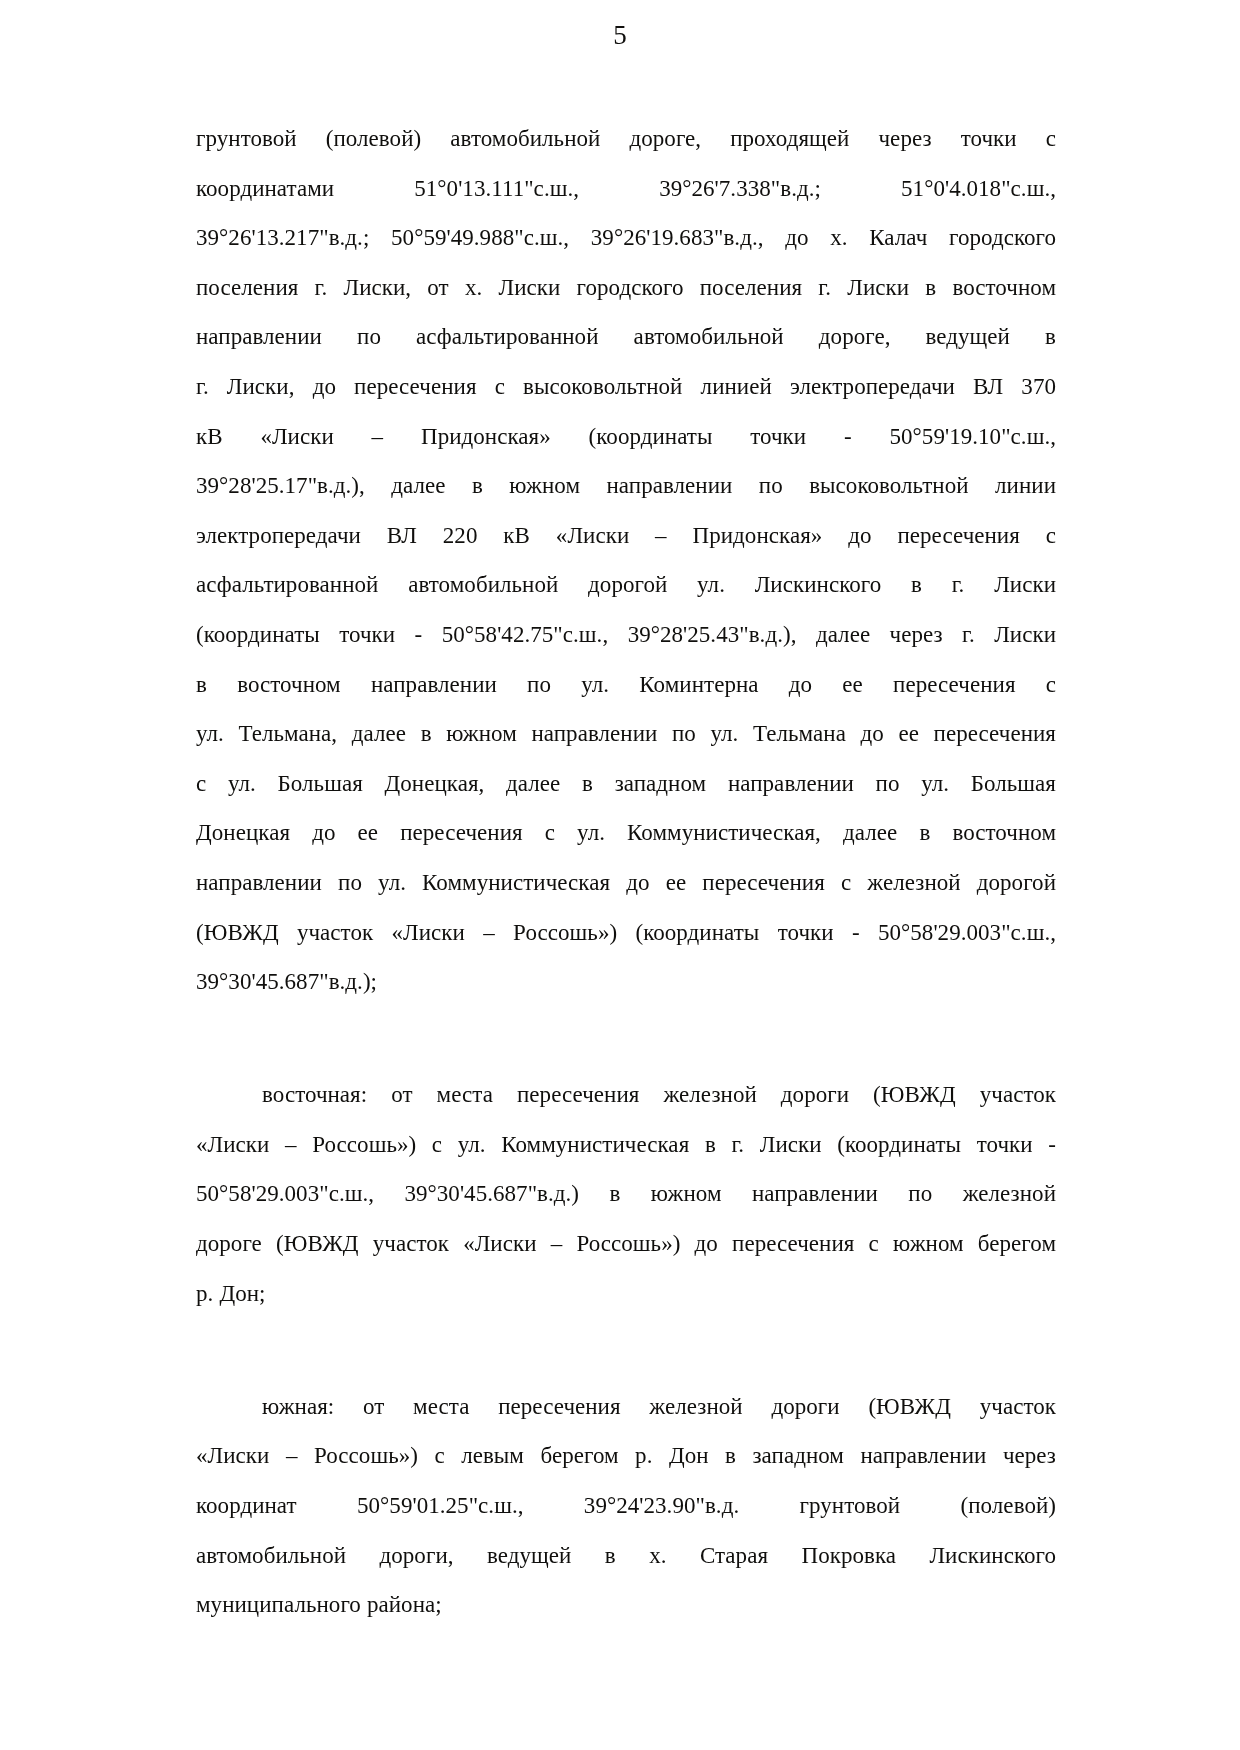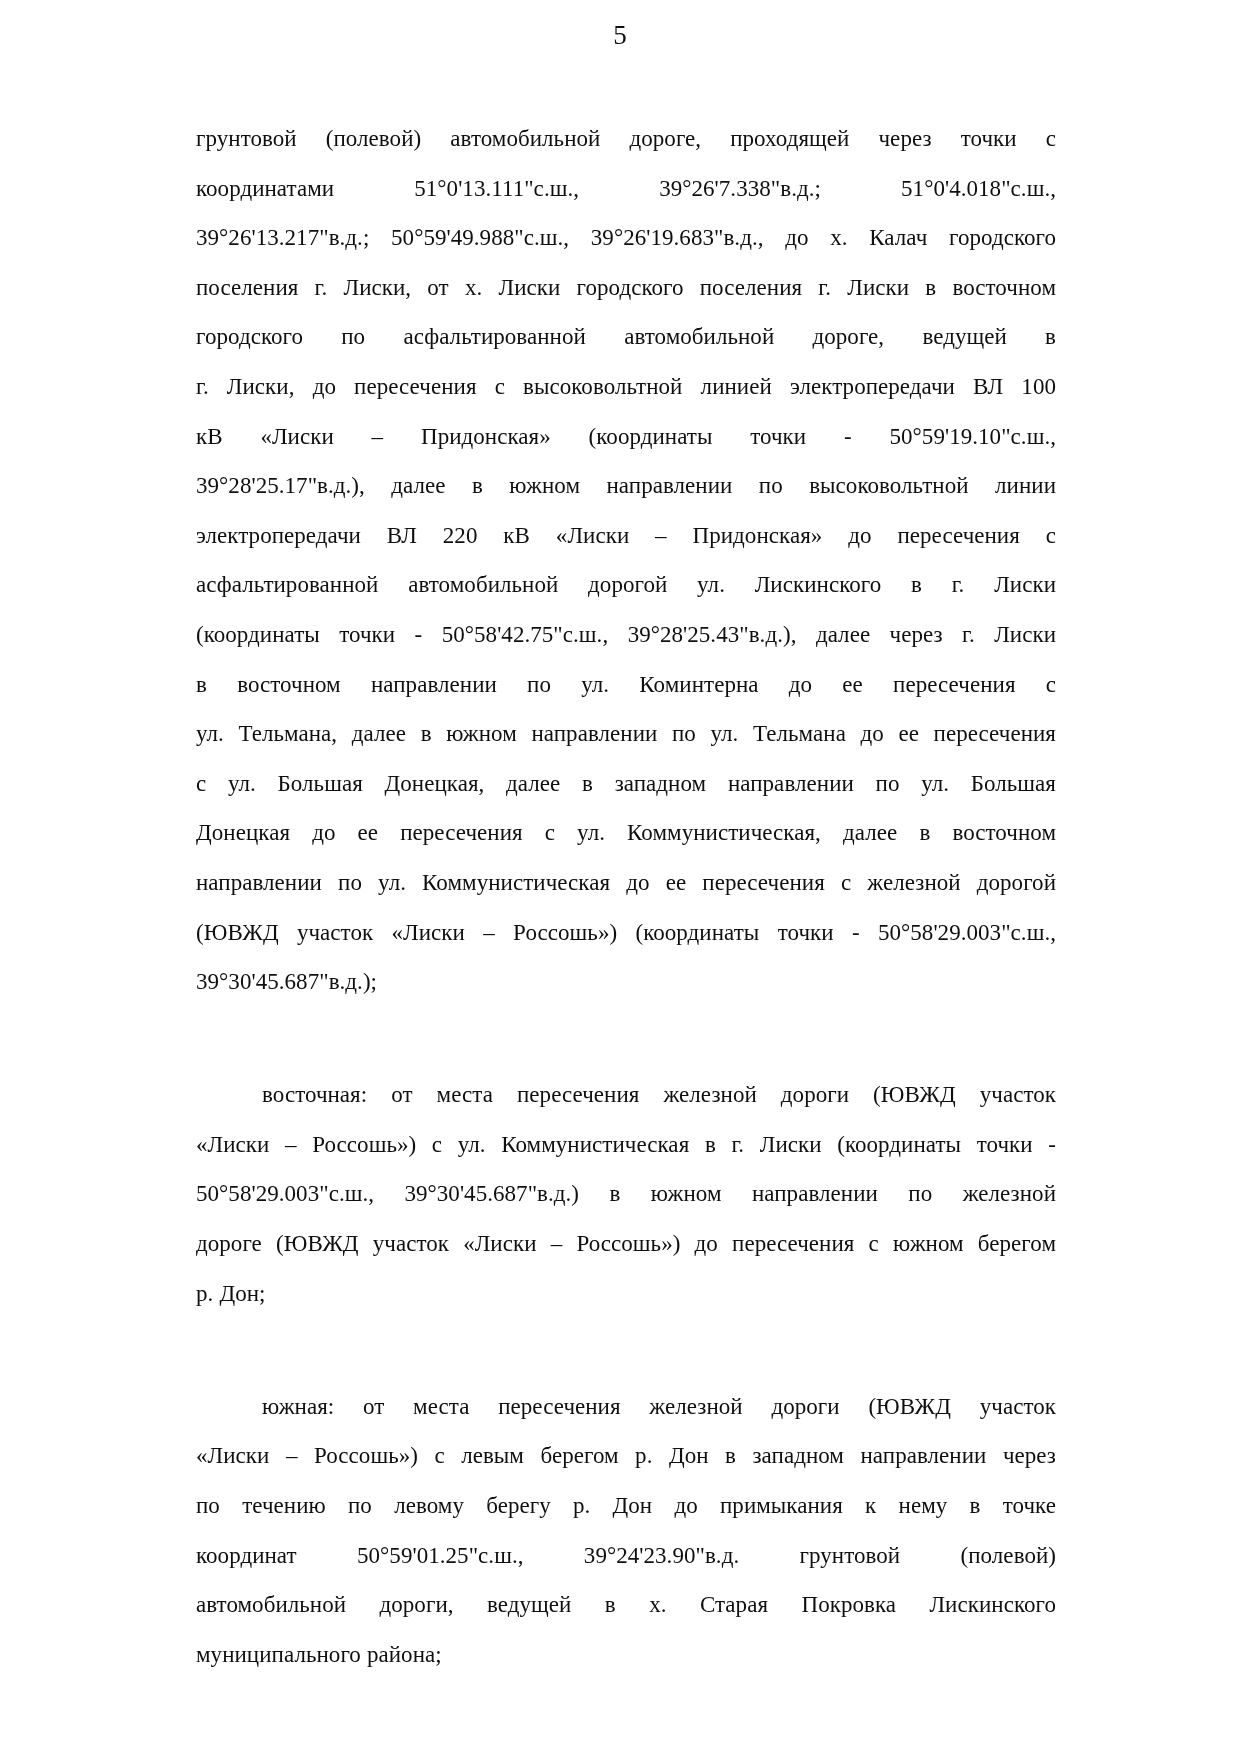--- a/index.html
+++ b/index.html
@@ -79,22 +79,22 @@
 
   <div class="page-number">5</div>
 
   <div class="body-block">
 
     <p class="para">
       <span class="jline">грунтовой (полевой) автомобильной дороге, проходящей через точки с</span>
       <span class="jline">координатами 51°0'13.111"с.ш., 39°26'7.338"в.д.; 51°0'4.018"с.ш.,</span>
       <span class="jline">39°26'13.217"в.д.; 50°59'49.988"с.ш., 39°26'19.683"в.д., до х. Калач городского</span>
       <span class="jline">поселения г. Лиски, от х. Лиски городского поселения г. Лиски в восточном</span>
-      <span class="jline">городского по асфальтированной автомобильной дороге, ведущей в</span>
-      <span class="jline">г. Лиски, до пересечения с высоковольтной линией электропередачи ВЛ 100</span>
+      <span class="jline">направлении по асфальтированной автомобильной дороге, ведущей в</span>
+      <span class="jline">г. Лиски, до пересечения с высоковольтной линией электропередачи ВЛ 370</span>
       <span class="jline">кВ «Лиски – Придонская» (координаты точки - 50°59'19.10"с.ш.,</span>
       <span class="jline">39°28'25.17"в.д.), далее в южном направлении по высоковольтной линии</span>
       <span class="jline">электропередачи ВЛ 220 кВ «Лиски – Придонская» до пересечения с</span>
       <span class="jline">асфальтированной автомобильной дорогой ул. Лискинского в г. Лиски</span>
       <span class="jline">(координаты точки - 50°58'42.75"с.ш., 39°28'25.43"в.д.), далее через г. Лиски</span>
       <span class="jline">в восточном направлении по ул. Коминтерна до ее пересечения с</span>
       <span class="jline">ул. Тельмана, далее в южном направлении по ул. Тельмана до ее пересечения</span>
       <span class="jline">с ул. Большая Донецкая, далее в западном направлении по ул. Большая</span>
       <span class="jline">Донецкая до ее пересечения с ул. Коммунистическая, далее в восточном</span>
       <span class="jline">направлении по ул. Коммунистическая до ее пересечения с железной дорогой</span>
@@ -106,20 +106,19 @@
       <span class="jline indent">восточная: от места пересечения железной дороги (ЮВЖД участок</span>
       <span class="jline">«Лиски – Россошь») с ул. Коммунистическая в г. Лиски (координаты точки -</span>
       <span class="jline">50°58'29.003"с.ш., 39°30'45.687"в.д.) в южном направлении по железной</span>
       <span class="jline">дороге (ЮВЖД участок «Лиски – Россошь») до пересечения с южном берегом</span>
       <span class="jline last">р. Дон;</span>
     </p>
 
     <p class="para">
       <span class="jline indent">южная: от места пересечения железной дороги (ЮВЖД участок</span>
       <span class="jline">«Лиски – Россошь») с левым берегом р. Дон в западном направлении через</span>
-      <span class="jline">по течению по левому берегу р. Дон до примыкания к нему в точке</span>
       <span class="jline">координат 50°59'01.25"с.ш., 39°24'23.90"в.д. грунтовой (полевой)</span>
       <span class="jline">автомобильной дороги, ведущей в х. Старая Покровка Лискинского</span>
       <span class="jline last">муниципального района;</span>
     </p>
 
   </div>
 </div>
 
 </body></html>

